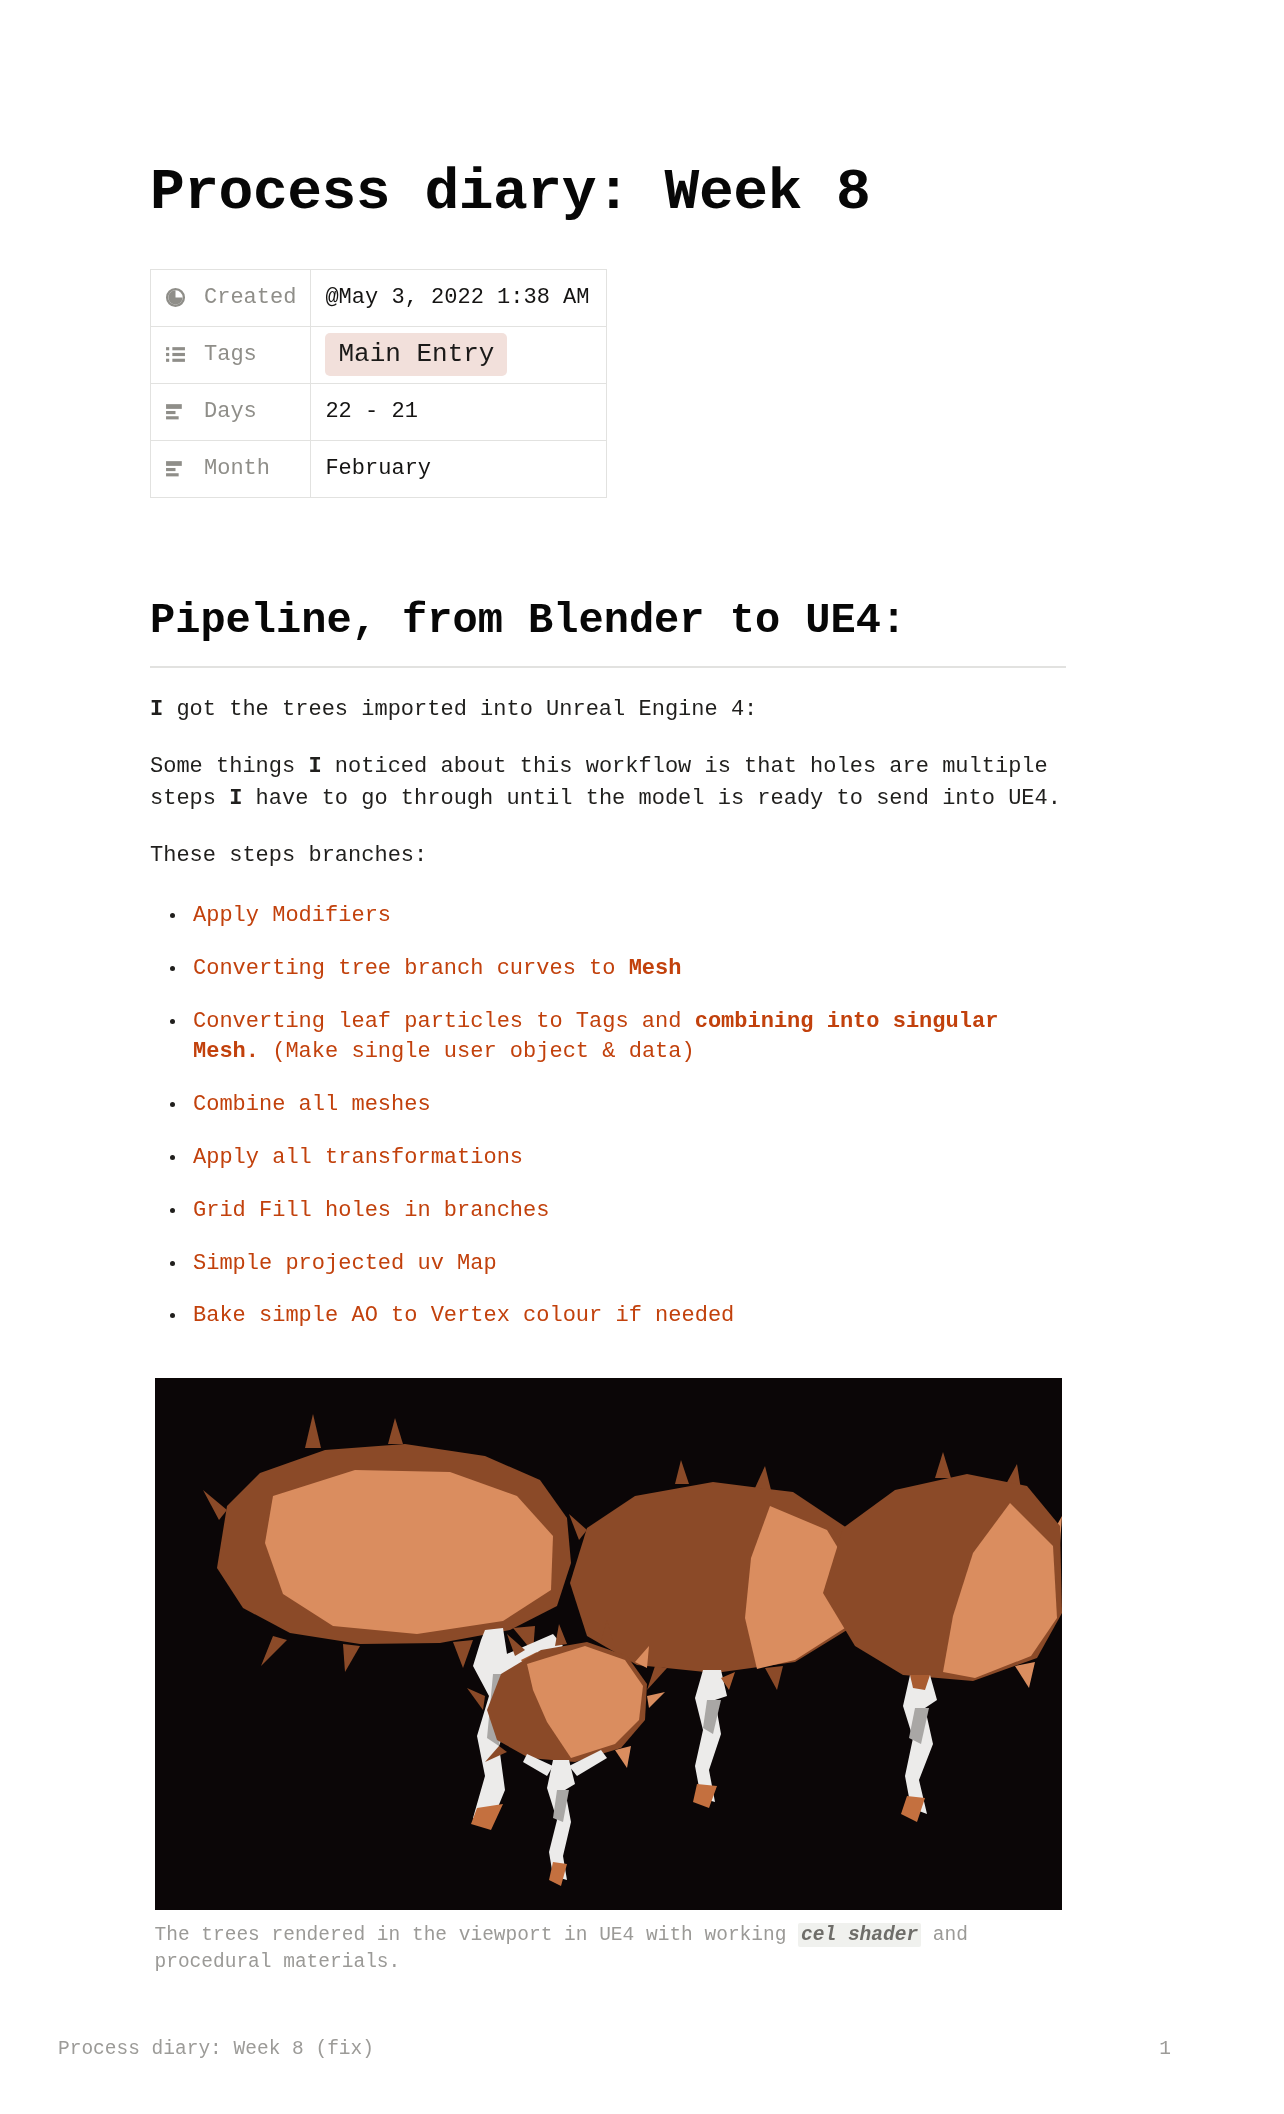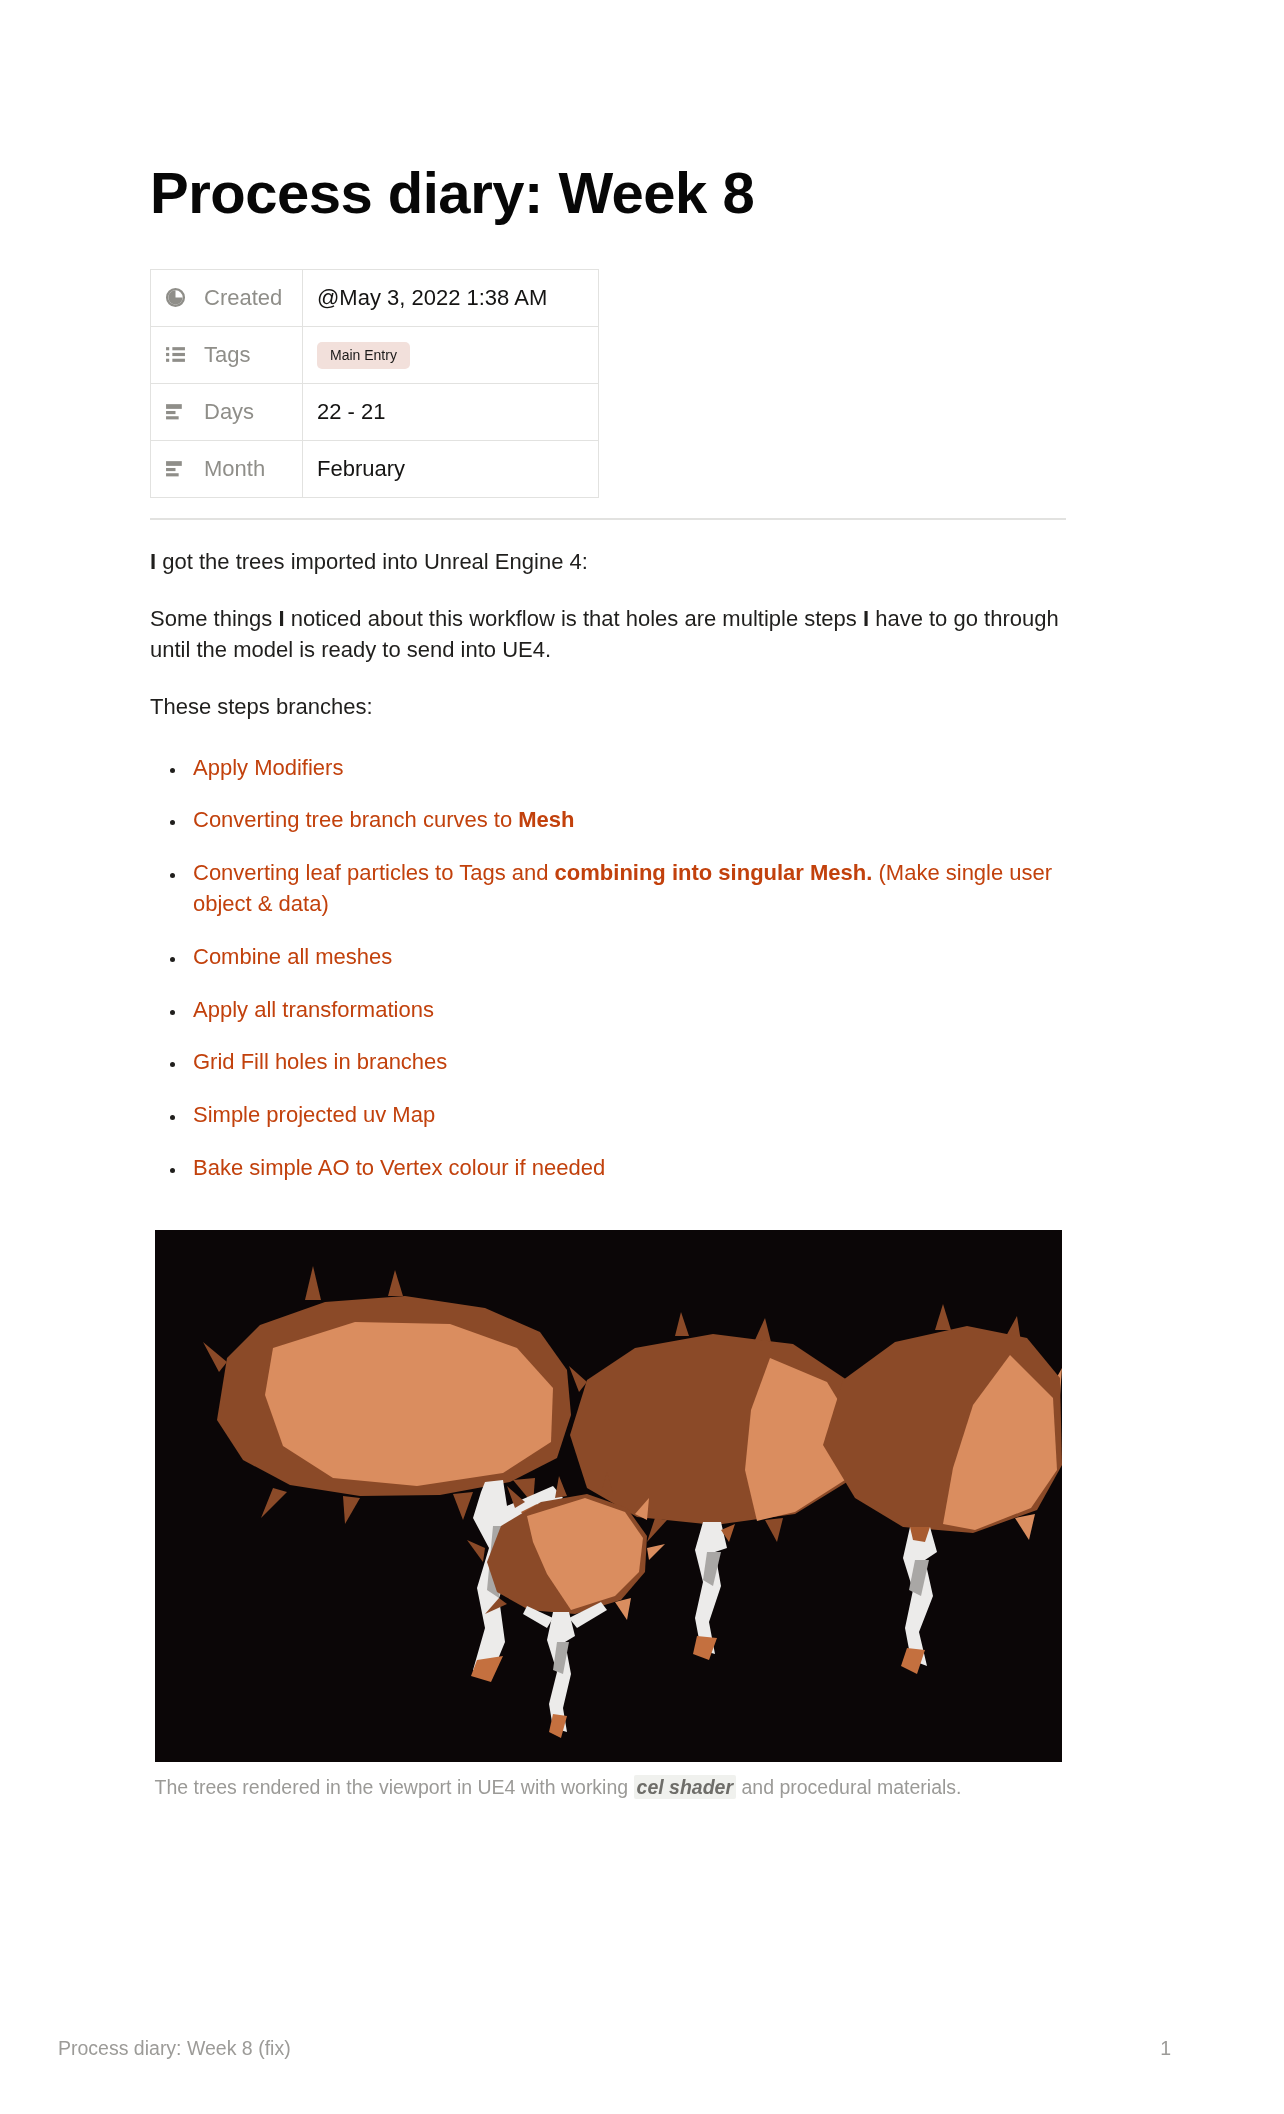--- a/index.html
+++ b/index.html
@@ -1,35 +1,35 @@
 <!DOCTYPE html>
 <html style="--fig-bg: #0B0607; --canopy-dark: #8B4A28; --canopy-mid: #A85B30; --canopy-light: #DA8D5F; --trunk-white: #ECEBEA; --trunk-shade: #A9A7A5; --trunk-tip: #C4703F; --tag-bg: #F2E0DB; --border: #E2E2E0;"><head>
 <meta charset="utf-8">
 <style>
   html,body { margin:0; padding:0; background:#ffffff; }
   .page {
     width:1216px; height:2114px; position:relative; overflow:hidden;
-    background:#ffffff; font-family:Liberation Sans, sans-serif; color:#1E1D1B;
+    background:#ffffff; font-family:Liberation Mono, monospace; color:#1E1D1B;
   }
   .content { padding:0 150px; }
 
   h1.title { margin:0; padding-top:160px; font-size:58px; line-height:1.15;
     font-weight:bold; color:#070707; letter-spacing:-0.5px; }
 
   table.props { border-collapse:collapse; margin-top:42px; }
   table.props td { border:1.5px solid var(--border); height:57px; box-sizing:border-box;
     font-size:22px; vertical-align:middle; padding:0 14px; }
   td.plabel { width:152px; color:#8F8E89; }
   td.pvalue { width:296px; color:#151413; }
   .plabel-inner { display:flex; align-items:center; gap:18px; }
   .picon { display:inline-flex; color:#8F8E89; }
   .picon svg { width:21px; height:21px; display:block; }
   .muted-val { color:#A3A29D; }
   .pill { display:inline-block; background:var(--tag-bg); border-radius:5px;
-    padding:4px 13px; font-size:14px; color:#1b1a19; line-height:1.35; }
+    padding:4px 13px; font-size:26px; color:#1b1a19; line-height:1.35; }
 
   h2.section { margin:98px 0 0 0; font-size:42px; line-height:1.2; font-weight:bold; color:#070707; }
   .hr { height:2px; background:var(--border); margin-top:20px; }
 
   p.body { font-size:22px; line-height:1.42; margin:26px 0 0 0; color:#201F1D; }
   ul.steps { margin:30px 0 0 0; padding-left:37px; }
   ul.steps li { font-size:22px; line-height:1.4; margin-bottom:22px; padding-left:6px; color:#c2410c; }
   ul.steps li::marker { font-size:0.8em; color:#201F1D; }
 
   figure.fig { width:907px; margin:46px auto 0 auto; }
@@ -110,20 +110,21 @@
                   </svg>
             </span>
             <span>Month</span>
           </span>
         </td>
         <td class="pvalue">February</td>
       </tr>
     </tbody>
       </table>
 
+    <h2 class="section">Pipeline, from Blender to UE4:</h2>
     <div class="hr"></div>
 
     <p class="body"><b>I</b><span> got the trees imported into Unreal Engine 4:</span></p>
 
     <p class="body"><span>Some things </span><b>I</b><span> noticed about this workflow is that holes are multiple steps </span><b>I</b><span> have to go through until the model is ready to send into UE4.</span></p>
 
     <p class="body">These steps branches:</p>
 
     <ul class="steps">
       <li><span>Apply Modifiers</span></li>

